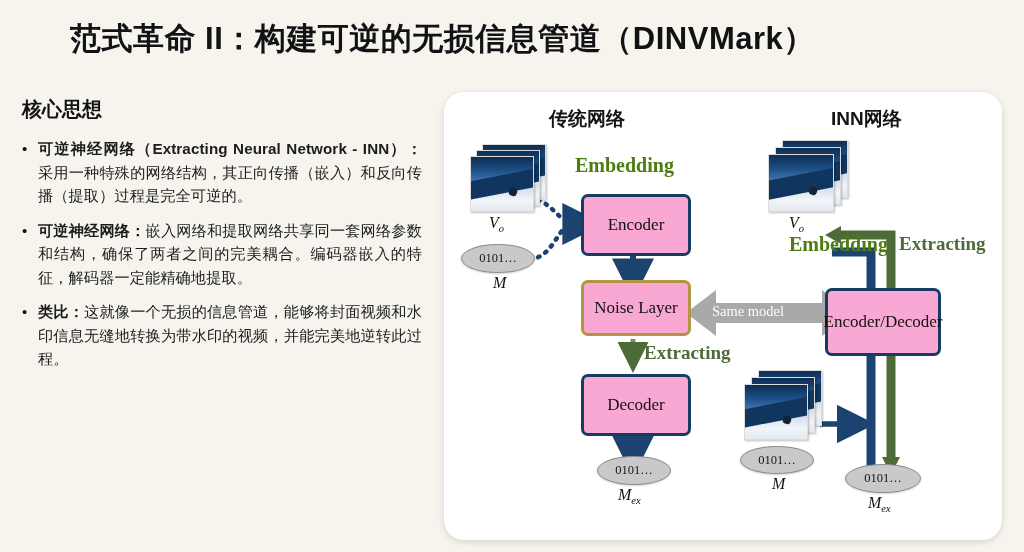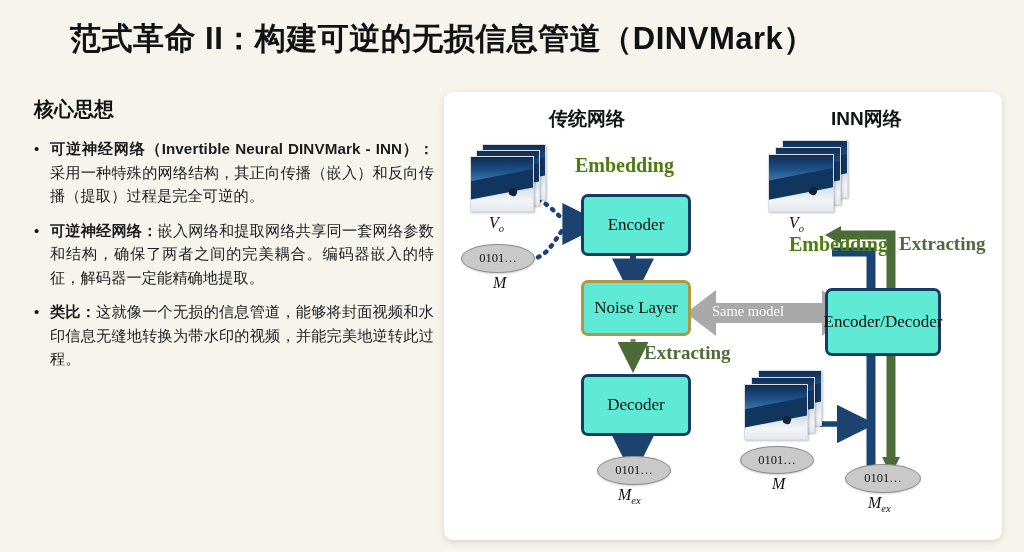--- a/index.html
+++ b/index.html
@@ -20,21 +20,20 @@
     letter-spacing:0.5px;
     color:#101214;
     white-space:nowrap;
     margin-left:48px;
   }
   
   #left-col{
     position:absolute;
     left:22px; top:96px;
     width:400px;
-    margin-left:12px;
   }
   #core-heading{
     font-size:20px;
     font-weight:bold;
     color:#101214;
     margin:0 0 14px 0;
   }
   .bullet-row{
     display:flex;
     margin-bottom:11px;
@@ -55,35 +54,35 @@
     text-align:justify;
     letter-spacing:0.1px;
   }
   .bullet-text b{font-weight:bold;}
   
   #diagram-panel{
     position:absolute;
     left:444px; top:92px;
     width:558px; height:448px;
     background:#ffffff;
-    border-radius:9px;
+    border-radius:20px;
     box-shadow:0 2px 7px rgba(0,0,0,0.13);
     overflow:hidden;
   }
   .d-abs{position:absolute;}
   .col-title{
     font-size:19px;
     font-weight:bold;
     color:#121416;
     white-space:nowrap;
   }
   
   .proc-box{
     position:absolute;
-    background:#5eead4;
+    background:#f9a8d4;
     border:3px solid #163c63;
     border-radius:7px;
     display:flex;
     align-items:center;
     justify-content:center;
     font-family:"Liberation Serif","DejaVu Serif",serif;
     font-size:17px;
     color:#111;
     line-height:20px;
     text-align:center;
@@ -164,21 +163,21 @@
 </head>
 <body>
 
 <div id="slide-title">范式革命 II：构建可逆的无损信息管道（DINVMark）</div>
 
 <div id="left-col">
   <div id="core-heading">核心思想</div>
 
   <div class="bullet-row">
     <div class="bullet-dot">•</div>
-    <div class="bullet-text"><b>可逆神经网络（Invertible Neural DINVMark - INN）：</b><span>采用一种特殊的网络结构，其正向传播（嵌入）和反向传播（提取）过程是完全可逆的。</span></div>
+    <div class="bullet-text"><b>可逆神经网络（Extracting Neural Network - INN）：</b><span>采用一种特殊的网络结构，其正向传播（嵌入）和反向传播（提取）过程是完全可逆的。</span></div>
   </div>
 
   <div class="bullet-row">
     <div class="bullet-dot">•</div>
     <div class="bullet-text"><b>可逆神经网络：</b><span>嵌入网络和提取网络共享同一套网络参数和结构，确保了两者之间的完美耦合。编码器嵌入的特征，解码器一定能精确地提取。</span></div>
   </div>
 
   <div class="bullet-row">
     <div class="bullet-dot">•</div>
     <div class="bullet-text"><b>类比：</b><span>这就像一个无损的信息管道，能够将封面视频和水印信息无缝地转换为带水印的视频，并能完美地逆转此过程。</span></div>

